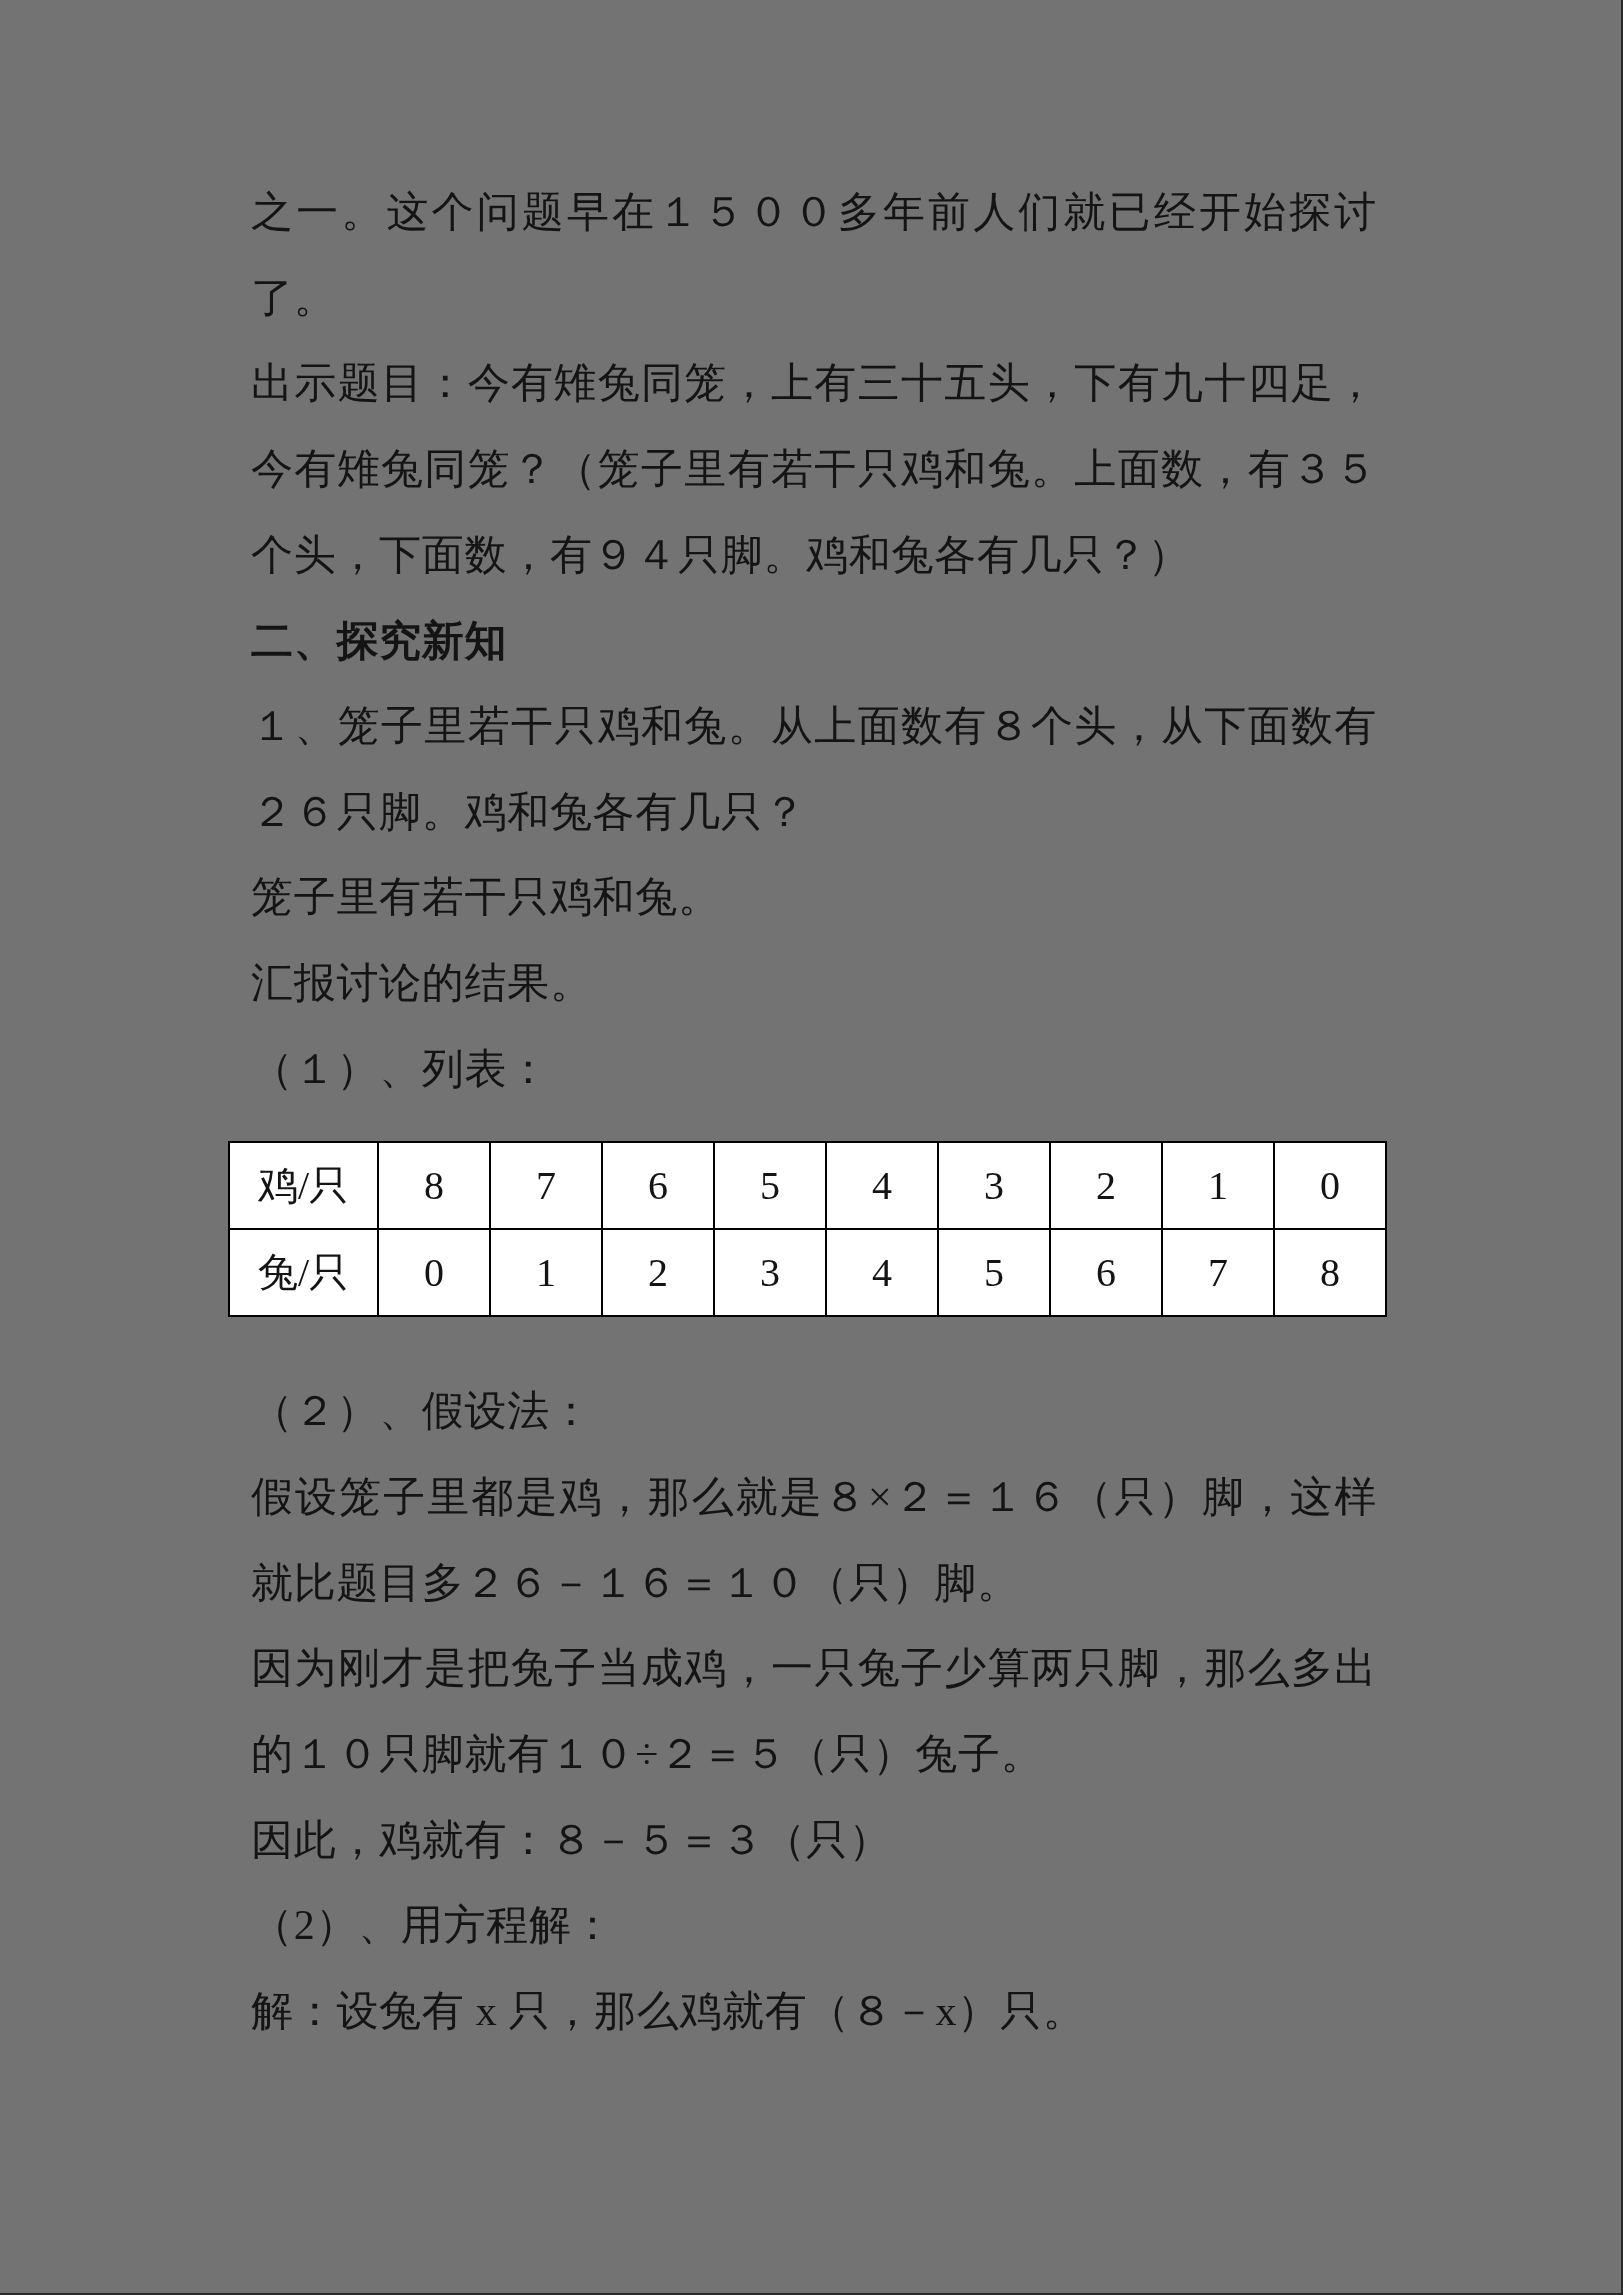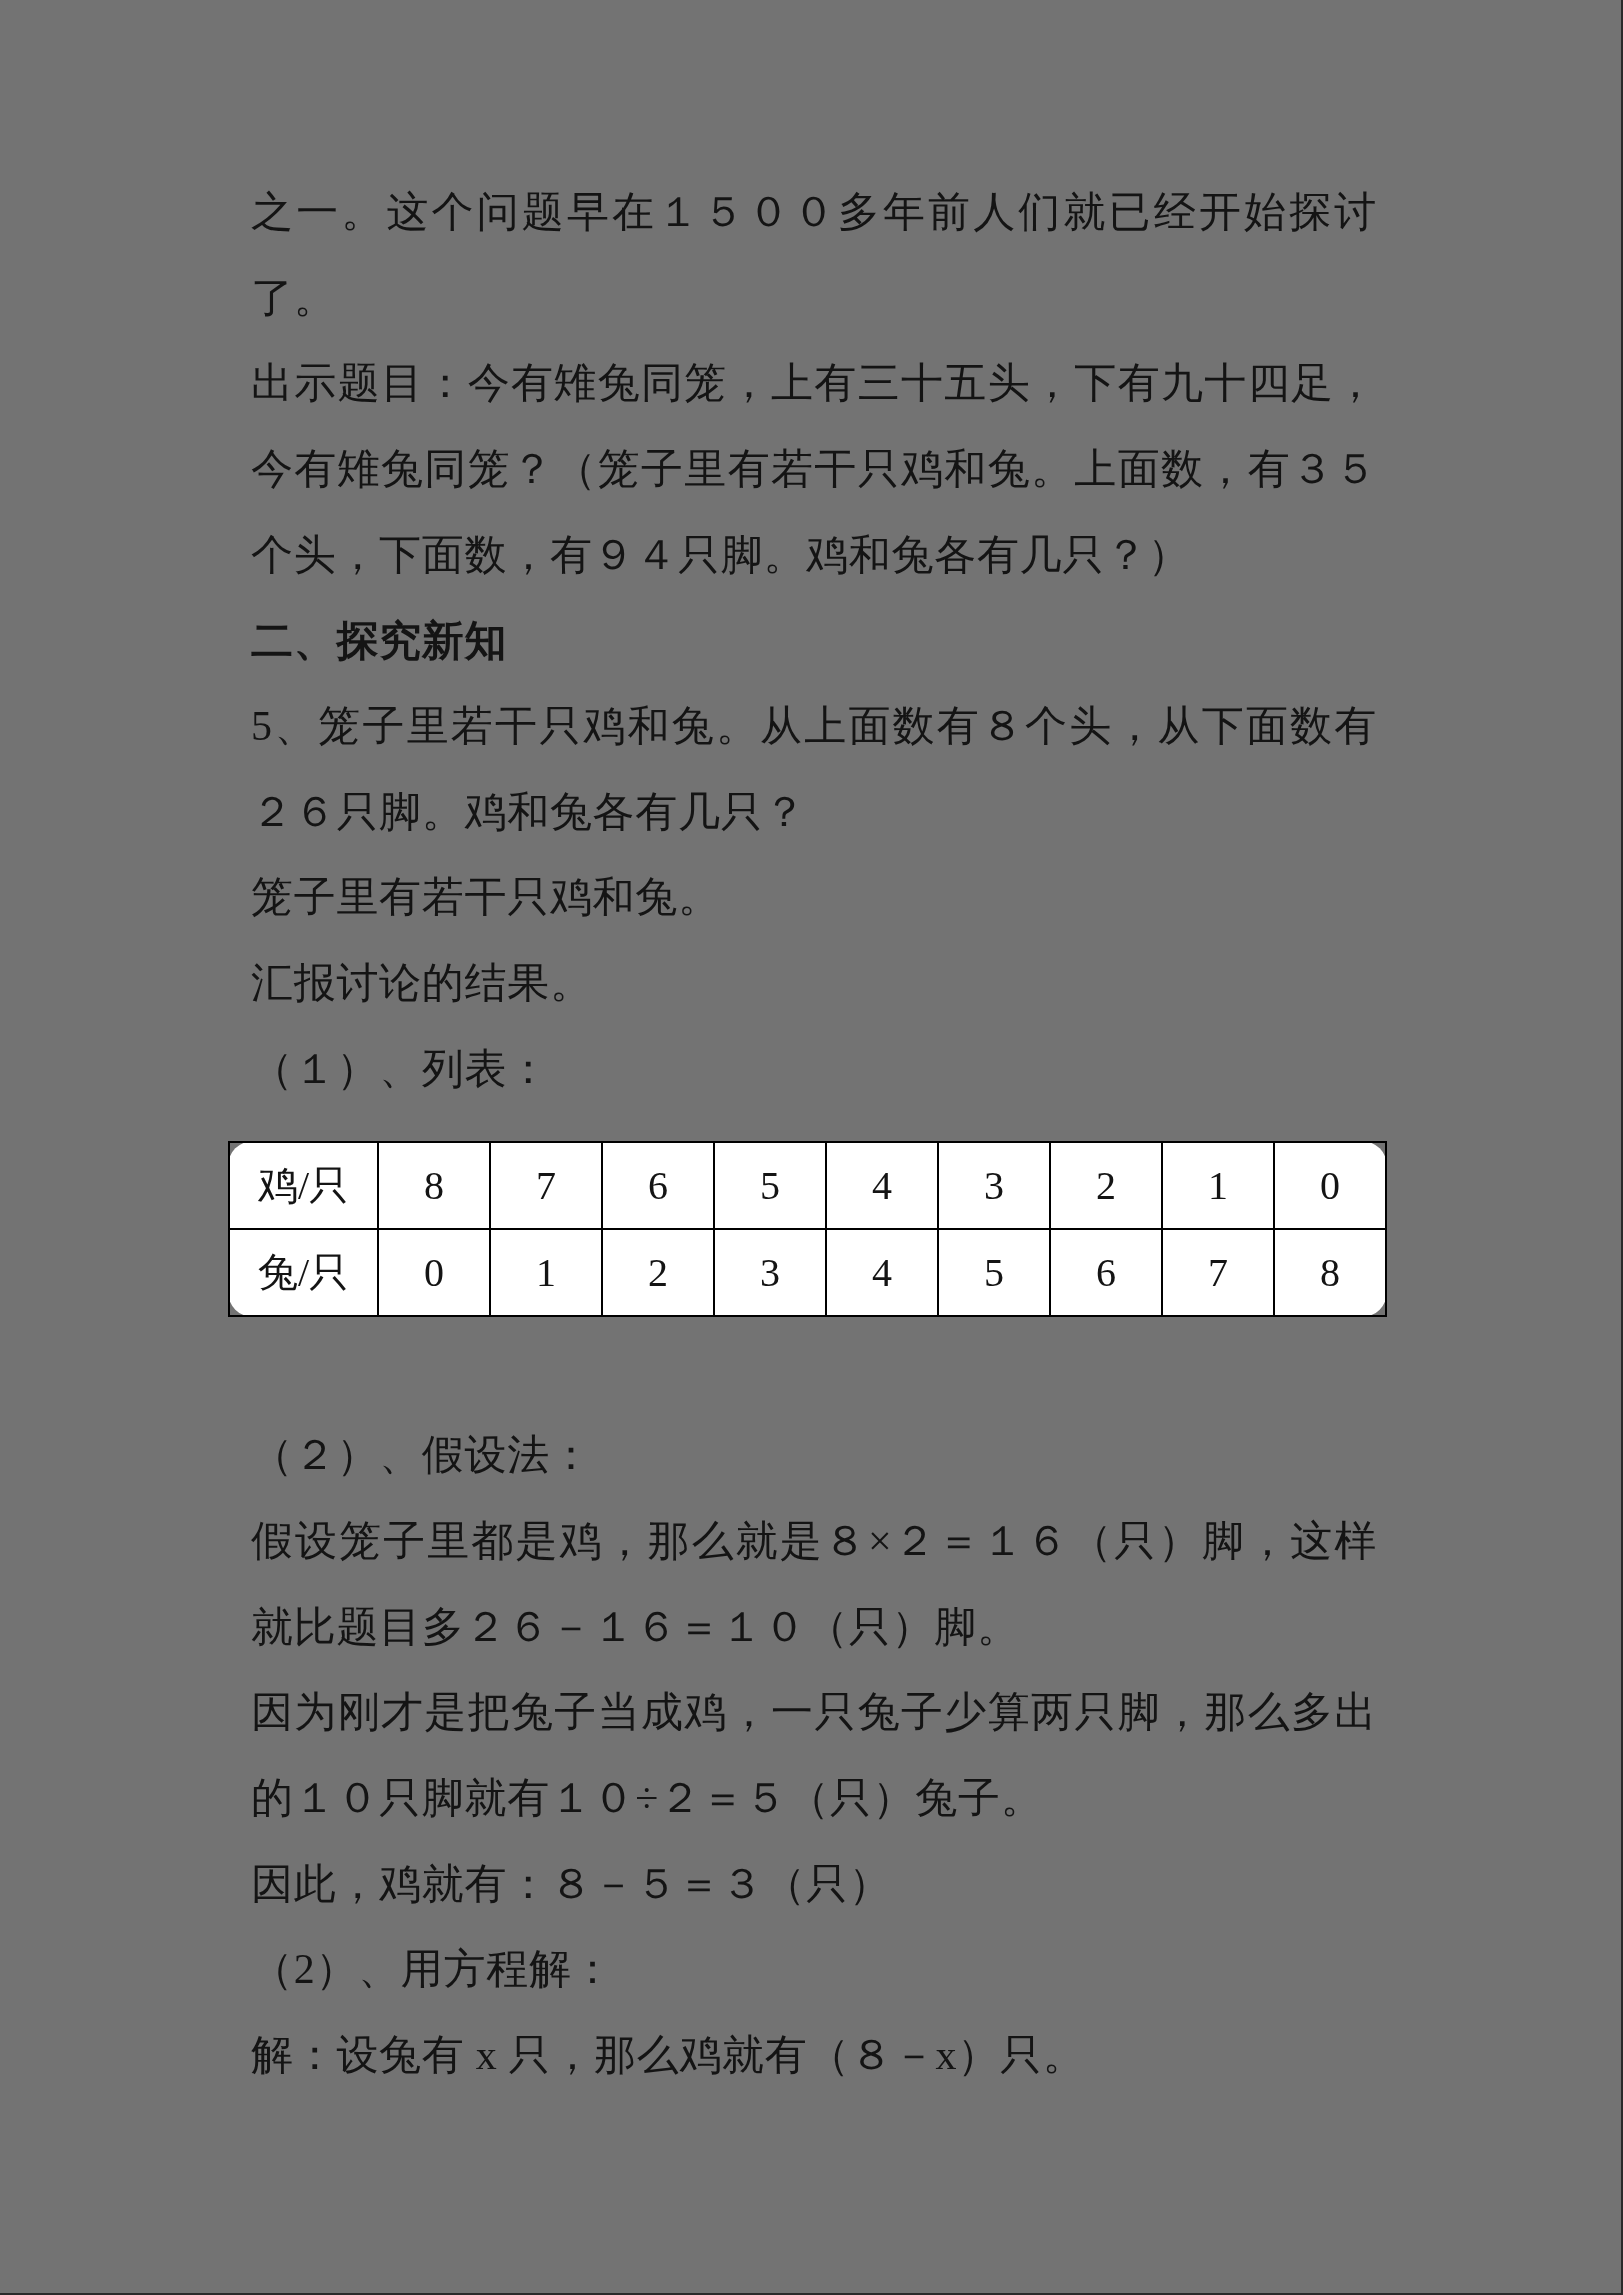--- a/index.html
+++ b/index.html
@@ -29,23 +29,22 @@
   }
   .para { margin: 0; }
   .heading {
     font-family: "Liberation Sans", "DejaVu Sans", sans-serif;
     font-weight: bold;
   }
   table.grid {
     table-layout: fixed;
     border-collapse: collapse;
     width: 1159px;
-    margin: 29px 0 96px -23px;
+    margin: 29px 0 52px -23px;
     background: #ffffff;
-    border-radius: 25px;
   }
   table.grid col.c0 { width: 149px; }
   table.grid col.cn { width: 112px; }
   table.grid td {
     border: 2px solid #000000;
     text-align: center;
     vertical-align: middle;
     height: 87px;
     font-size: 40px;
     line-height: 1;
@@ -55,21 +54,21 @@
 </style>
 </head>
 <body>
 
 <div class="page">
   <div class="content">
 
     <p class="para">之一。这个问题早在１５００多年前人们就已经开始探讨了。</p>
     <p class="para">出示题目：今有雉兔同笼，上有三十五头，下有九十四足，今有雉兔同笼？（笼子里有若干只鸡和兔。上面数，有３５个头，下面数，有９４只脚。鸡和兔各有几只？）</p>
     <p class="para heading">二、探究新知</p>
-    <p class="para">5、笼子里若干只鸡和兔。从上面数有８个头，从下面数有２６只脚。鸡和兔各有几只？</p>
+    <p class="para">１、笼子里若干只鸡和兔。从上面数有８个头，从下面数有２６只脚。鸡和兔各有几只？</p>
     <p class="para">笼子里有若干只鸡和兔。</p>
     <p class="para">汇报讨论的结果。</p>
     <p class="para">（１）、列表：</p>
 
     <table class="grid">
       <colgroup>
         <col class="c0">
         <col class="cn">
           <col class="cn">
           <col class="cn">

